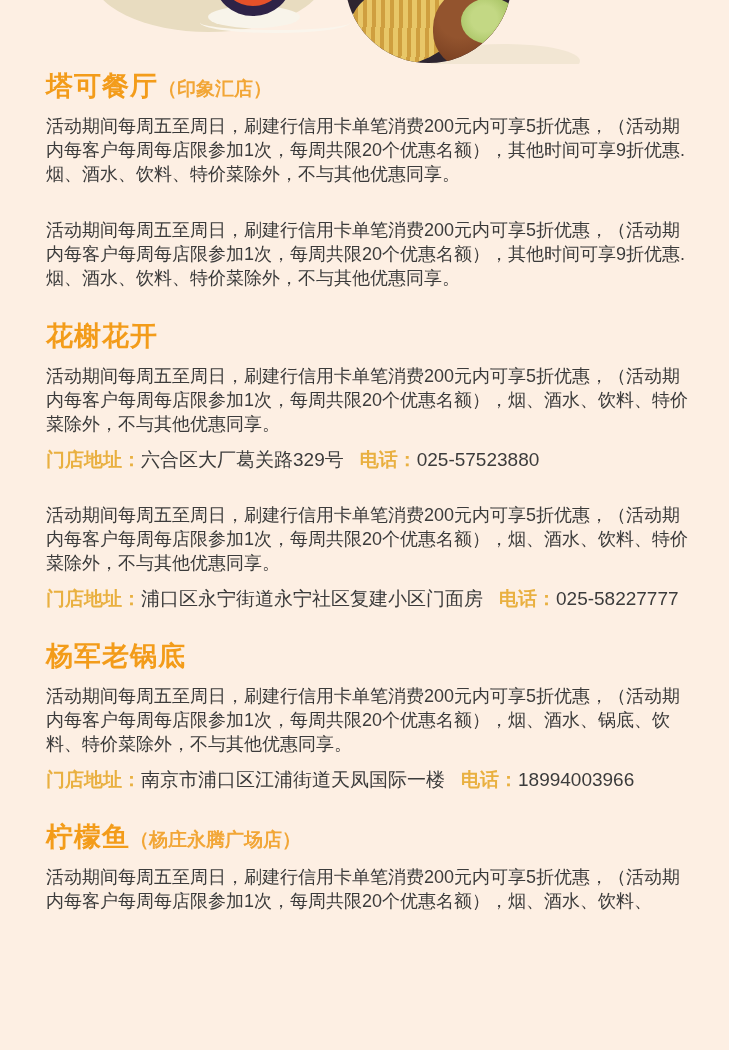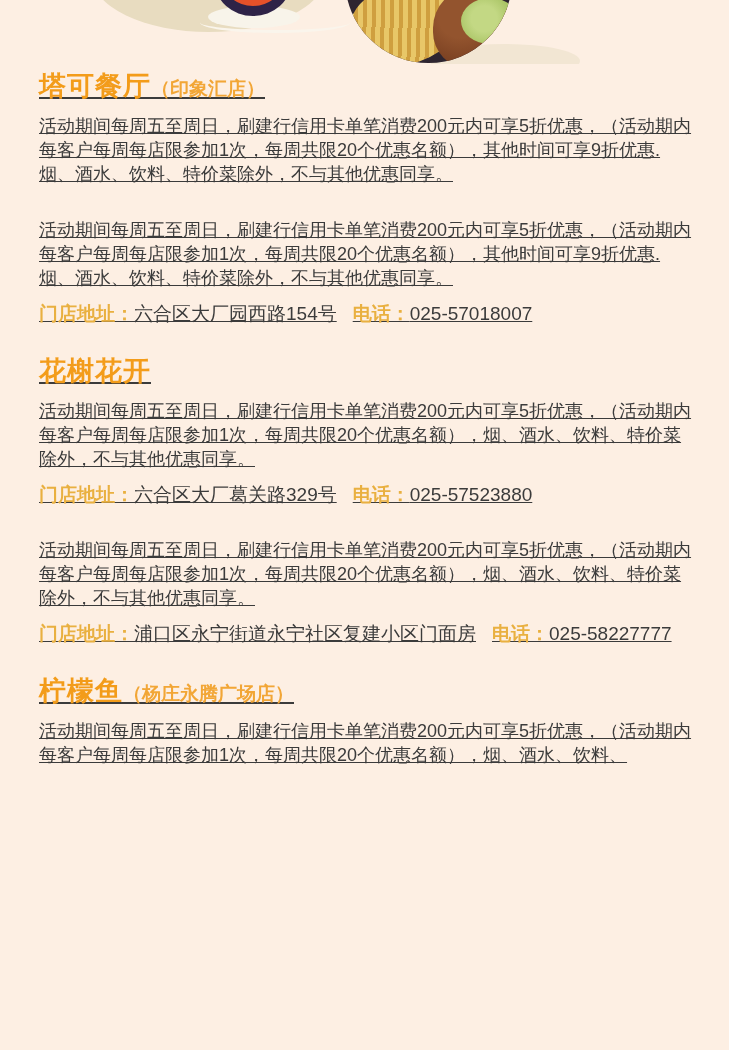--- a/index.html
+++ b/index.html
@@ -70,21 +70,21 @@
     background: radial-gradient(circle at 35% 35%, #93542e 0 30%, #71391d 80%);
   }
   .food-greens {
     left: 116px; top: 102px; width: 58px; height: 46px;
     border-radius: 50%;
     background: radial-gradient(circle at 40% 45%, #c3d884 0 30%, #9cba55 80%);
   }
 
   
   main { padding: 8px 36px 0 38px; }
-  .restaurant { margin: 0 0 32px 1px; text-decoration: underline; }
+  .restaurant { margin: 0 0 32px 8px; }
   .r-title {
     margin: 0 0 11px 0;
     font-size: 27px;
     line-height: 28px;
     font-weight: bold;
     color: #f39c1a;
     letter-spacing: 1px;
   }
   .r-branch {
     font-size: 19px;
@@ -130,33 +130,37 @@
 
 <main>
 
   <section class="restaurant">
     <h2 class="r-title"><span>塔可餐厅</span><span class="r-branch">（印象汇店）</span></h2>
     <p class="r-desc">活动期间每周五至周日，刷建行信用卡单笔消费200元内可享5折优惠，（活动期内每客户每周每店限参加1次，每周共限20个优惠名额），其他时间可享9折优惠.烟、酒水、饮料、特价菜除外，不与其他优惠同享。</p>
   </section>
 
   <section class="restaurant">
     <p class="r-desc">活动期间每周五至周日，刷建行信用卡单笔消费200元内可享5折优惠，（活动期内每客户每周每店限参加1次，每周共限20个优惠名额），其他时间可享9折优惠.烟、酒水、饮料、特价菜除外，不与其他优惠同享。</p>
-    <p class="r-contact"><span class="r-label">门店地址：</span><span class="r-value">六合区大厂园西路154号</span><span class="r-label r-phone-label">电话：</span><span class="r-value">025-57018007</span></p>
   </section>
 
   <section class="restaurant">
     <h2 class="r-title"><span>花榭花开</span><span class="r-branch"></span></h2>
     <p class="r-desc">活动期间每周五至周日，刷建行信用卡单笔消费200元内可享5折优惠，（活动期内每客户每周每店限参加1次，每周共限20个优惠名额），烟、酒水、饮料、特价菜除外，不与其他优惠同享。</p>
     <p class="r-contact"><span class="r-label">门店地址：</span><span class="r-value">六合区大厂葛关路329号</span><span class="r-label r-phone-label">电话：</span><span class="r-value">025-57523880</span></p>
   </section>
 
   <section class="restaurant">
     <p class="r-desc">活动期间每周五至周日，刷建行信用卡单笔消费200元内可享5折优惠，（活动期内每客户每周每店限参加1次，每周共限20个优惠名额），烟、酒水、饮料、特价菜除外，不与其他优惠同享。</p>
     <p class="r-contact"><span class="r-label">门店地址：</span><span class="r-value">浦口区永宁街道永宁社区复建小区门面房</span><span class="r-label r-phone-label">电话：</span><span class="r-value">025-58227777</span></p>
   </section>
 
+  <section class="restaurant">
+    <h2 class="r-title"><span>杨军老锅底</span><span class="r-branch"></span></h2>
+    <p class="r-desc">活动期间每周五至周日，刷建行信用卡单笔消费200元内可享5折优惠，（活动期内每客户每周每店限参加1次，每周共限20个优惠名额），烟、酒水、锅底、饮料、特价菜除外，不与其他优惠同享。</p>
+    <p class="r-contact"><span class="r-label">门店地址：</span><span class="r-value">南京市浦口区江浦街道天凤国际一楼</span><span class="r-label r-phone-label">电话：</span><span class="r-value">18994003966</span></p>
+  </section>
 
   <section class="restaurant">
     <h2 class="r-title"><span>柠檬鱼</span><span class="r-branch">（杨庄永腾广场店）</span></h2>
     <p class="r-desc">活动期间每周五至周日，刷建行信用卡单笔消费200元内可享5折优惠，（活动期内每客户每周每店限参加1次，每周共限20个优惠名额），烟、酒水、饮料、</p>
   </section>
 
 </main>
 
 </body></html>

